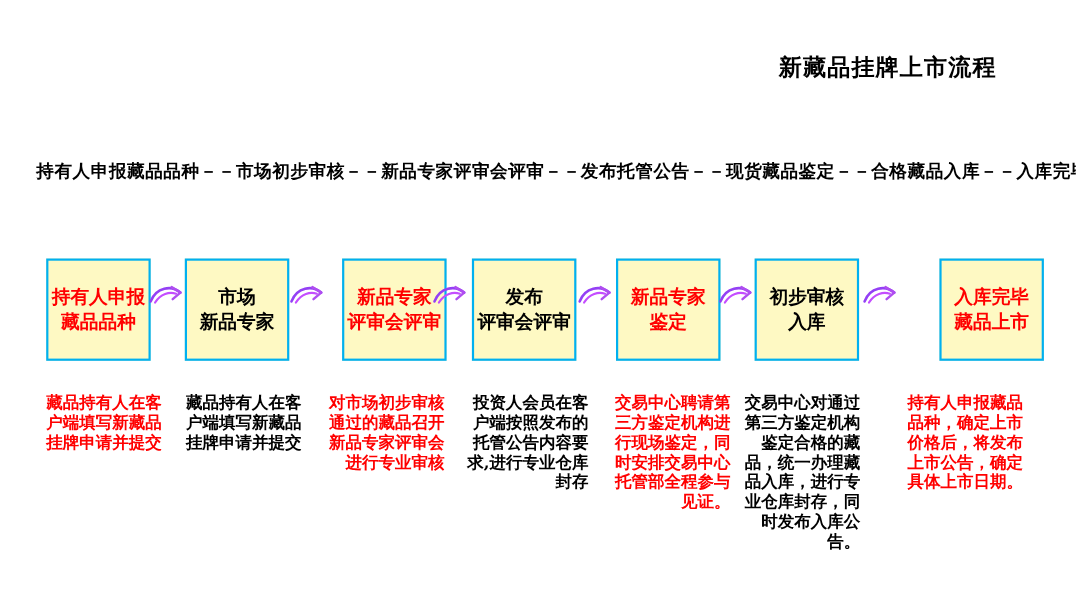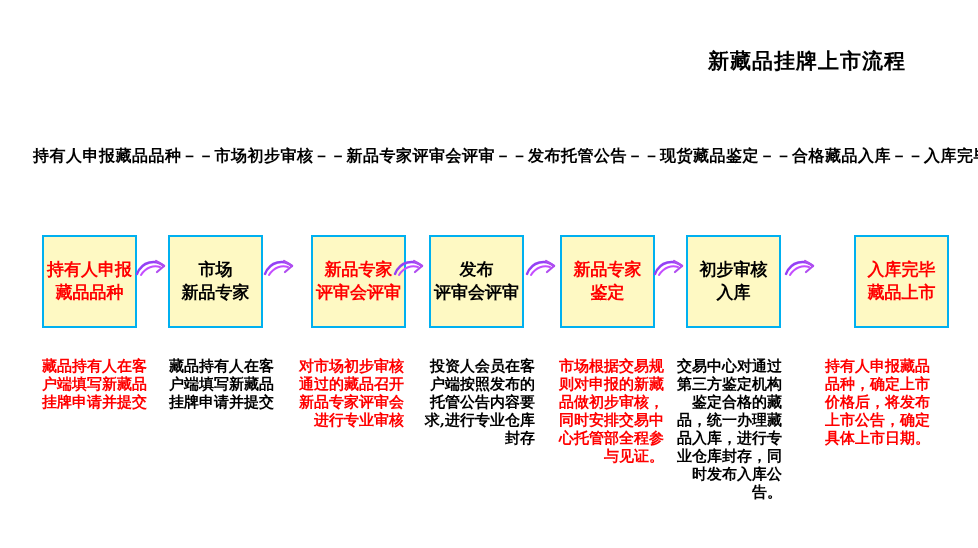--- a/index.html
+++ b/index.html
@@ -127,15 +127,15 @@
     <path d="M2 18 C 7 5, 21 3, 29 10" fill="none" stroke="#9440f5" stroke-width="2.4" stroke-linecap="round"></path>
     <path d="M6 19 C 11 11, 19 9, 25 11" fill="none" stroke="#c44dff" stroke-width="2" stroke-linecap="round"></path>
     <path d="M29 10 L21 5 M29 10 L22 16" fill="none" stroke="#b04df0" stroke-width="2.2" stroke-linecap="round"></path>
   </svg>
 </div>
 
 <div class="step-desc red" style="left:35px">藏品持有人在客户端填写新藏品挂牌申请并提交</div>
 <div class="step-desc black" style="left:162px">藏品持有人在客户端填写新藏品挂牌申请并提交</div>
 <div class="step-desc red" style="left:292px">对市场初步审核通过的藏品召开新品专家评审会进行专业审核</div>
 <div class="step-desc black" style="left:423px">投资人会员在客户端按照发布的托管公告内容要求,进行专业仓库封存</div>
-<div class="step-desc red" style="left:552px">市场根据交易规则对申报的新藏品做初步审核，同时安排交易中心托管部全程参与见证。</div>
+<div class="step-desc red" style="left:552px">交易中心聘请第三方鉴定机构进行现场鉴定，同时安排交易中心托管部全程参与见证。</div>
 <div class="step-desc black" style="left:670px">交易中心对通过第三方鉴定机构鉴定合格的藏品，统一办理藏品入库，进行专业仓库封存，同时发布入库公告。</div>
 <div class="step-desc red" style="left:818px">持有人申报藏品品种，确定上市价格后，将发布上市公告，确定具体上市日期。</div>
 
 </body></html>

